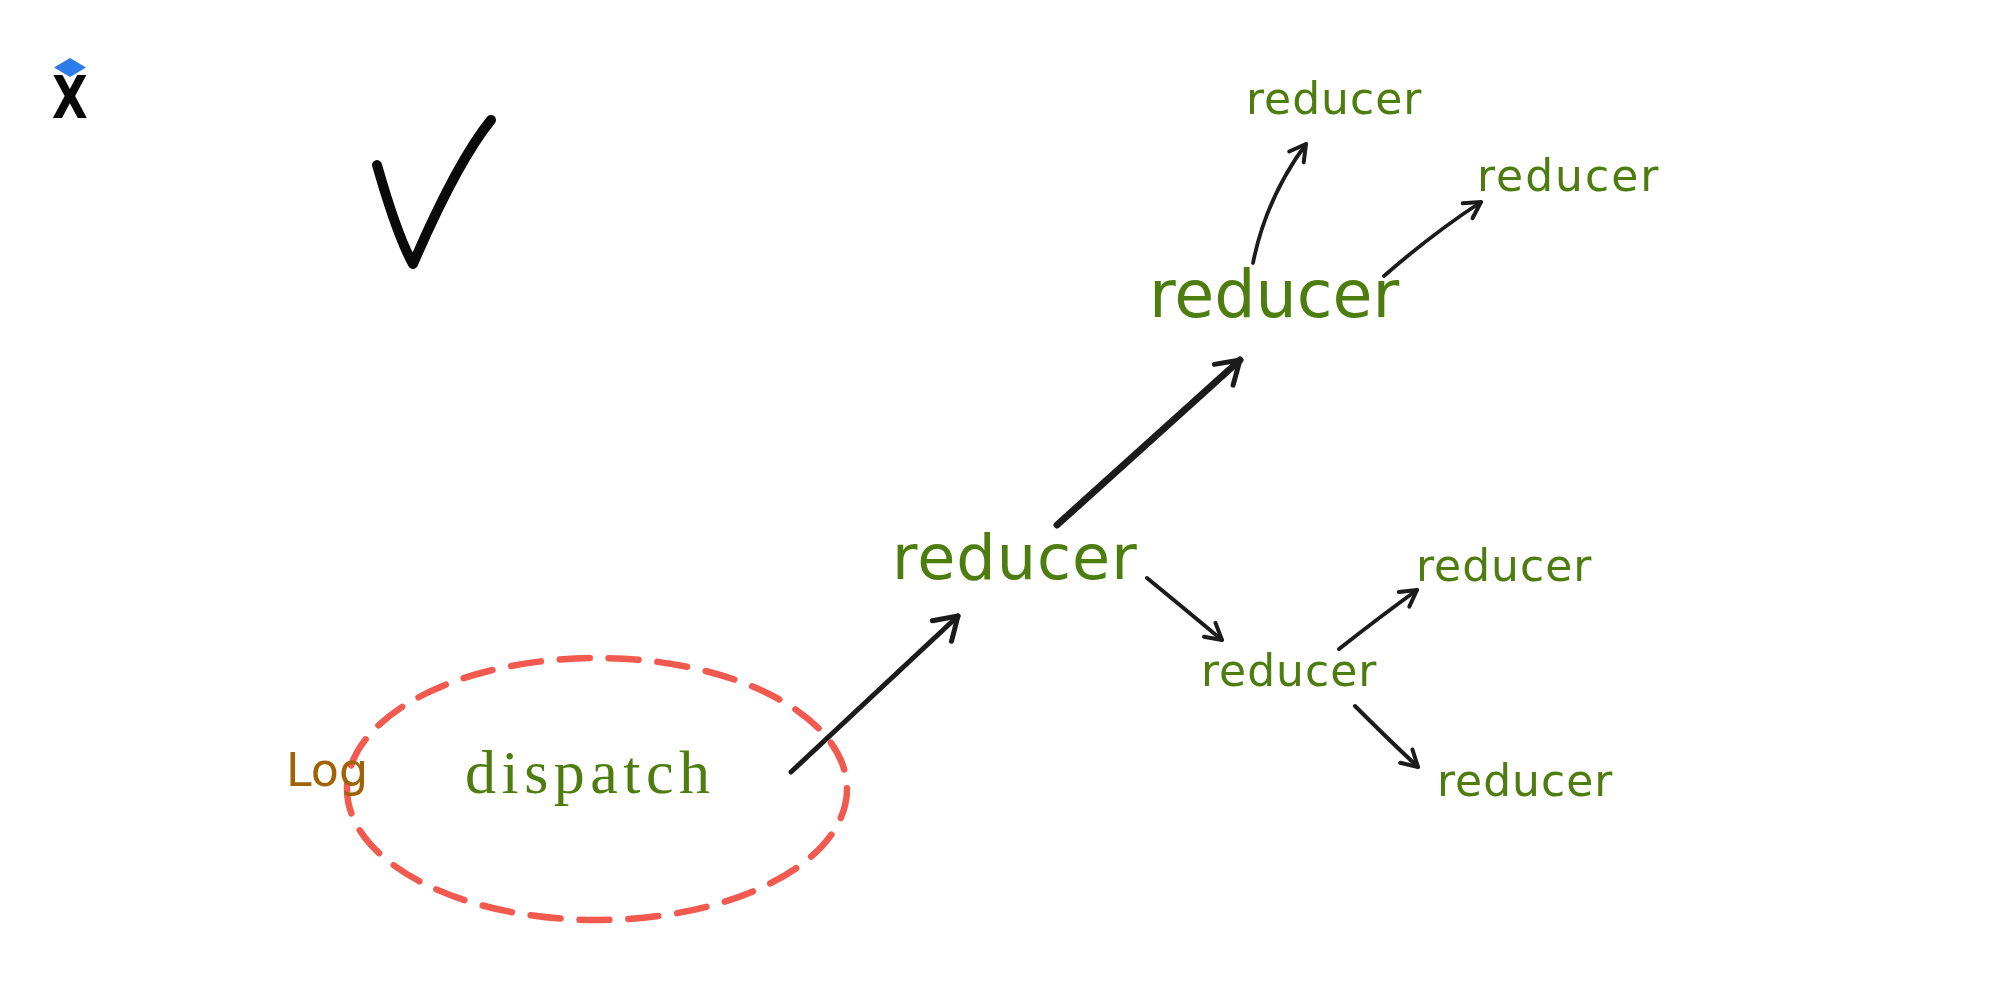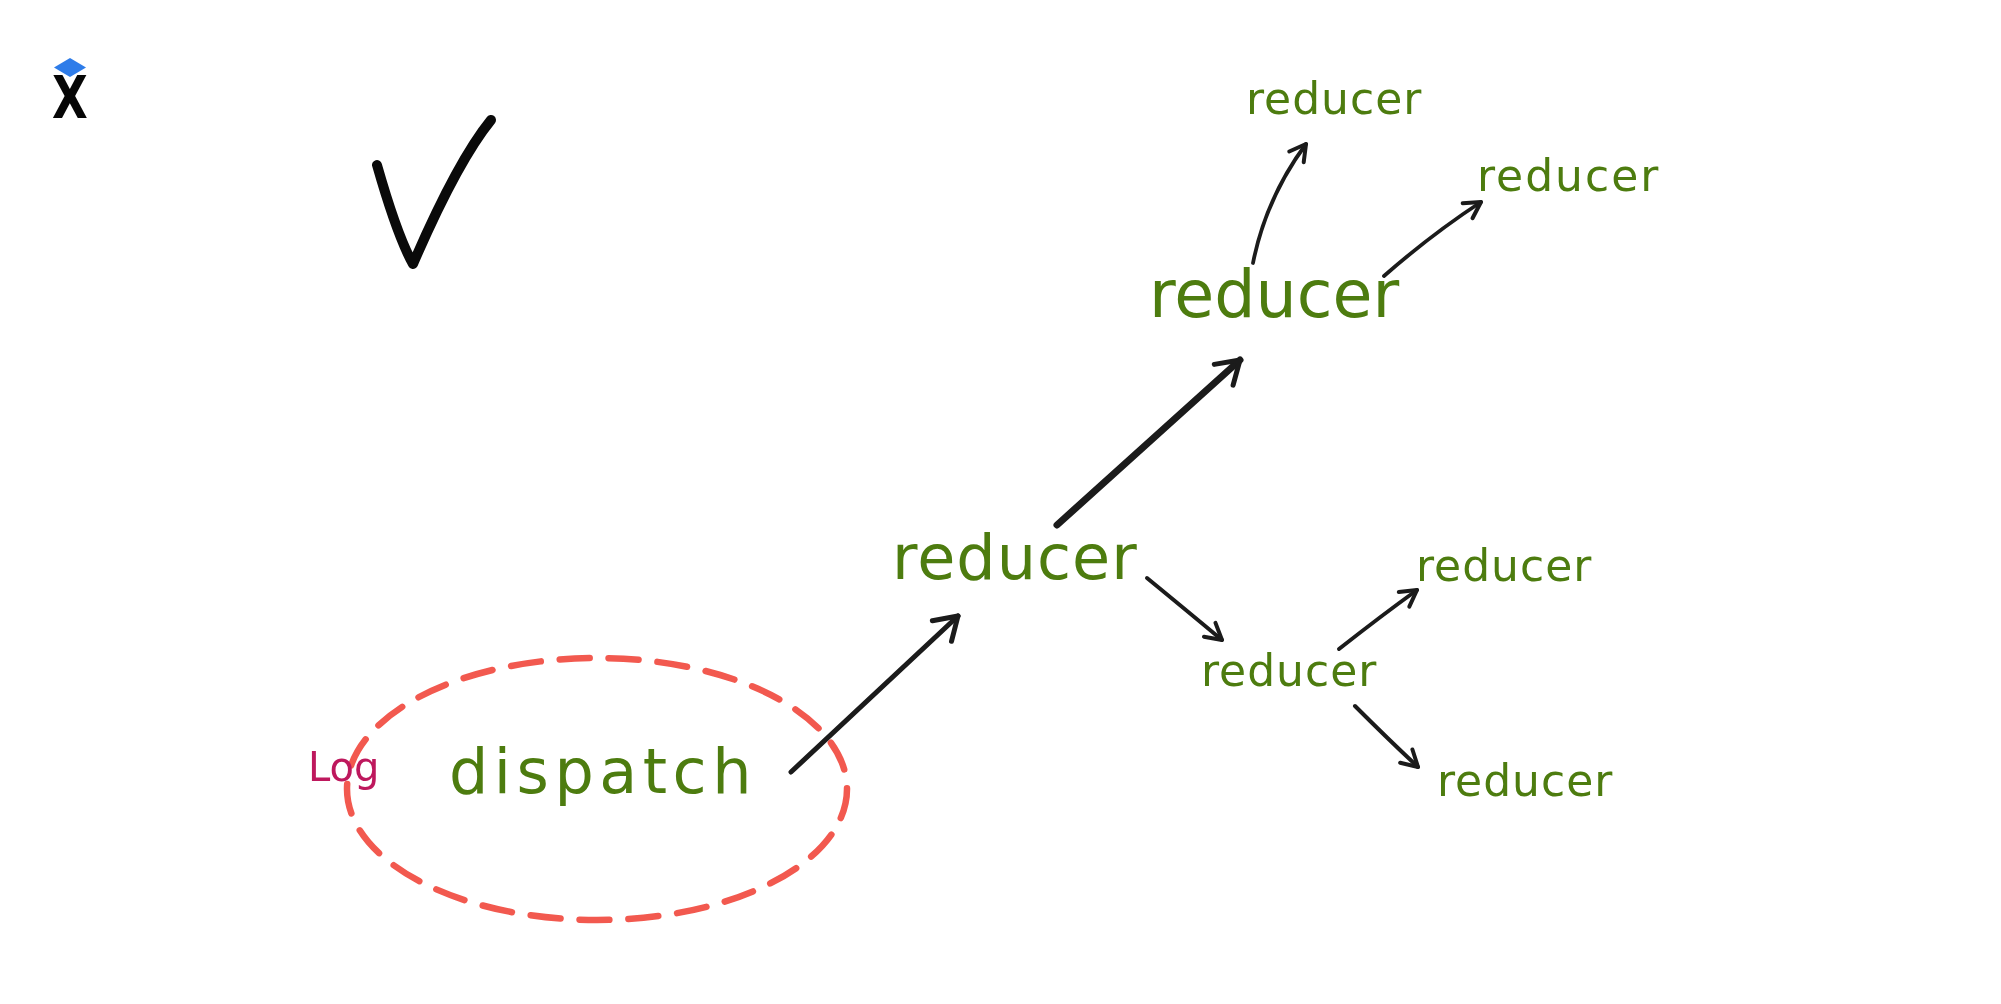--- a/index.html
+++ b/index.html
@@ -12,22 +12,22 @@
     font-family: "DejaVu Sans", "Liberation Sans", sans-serif;
   }
   svg.strokes { position: absolute; left: 0; top: 0; }
   .lbl {
     position: absolute;
     color: #4d7c0f;
     line-height: 1;
     white-space: nowrap;
     font-family: "DejaVu Sans", "Liberation Sans", sans-serif;
   }
-  #t-log      { left: 308px;  top: 747px; font-size: 40px; color: #be185d; }
-  #t-dispatch { left: 449px;  top: 741px; font-size: 62px; letter-spacing: 5.5px; }
+  #t-log      { left: 286px;  top: 747px; font-size: 46px; color: #a16207; }
+  #t-dispatch { left: 465px;  top: 741px; font-size: 62px; letter-spacing: 5.5px; font-family: Liberation Serif, serif; }
   #t-r1       { left: 892px;  top: 527px; font-size: 62px; letter-spacing: 1px; }
   #t-r2       { left: 1149px; top: 262px; font-size: 65px; }
   #t-leaf-top { left: 1246px; top: 77px;  font-size: 44px; letter-spacing: 1px; }
   #t-leaf-tr  { left: 1477px; top: 154px; font-size: 44px; letter-spacing: 2px; }
   #t-l2b      { left: 1201px; top: 649px; font-size: 44px; letter-spacing: 1px; }
   #t-leaf-mr  { left: 1416px; top: 544px; font-size: 44px; letter-spacing: 1px; }
   #t-leaf-br  { left: 1437px; top: 759px; font-size: 44px; letter-spacing: 1px; }
   #logo-x {
     left: 52px; top: 69px;
     font-size: 58px; font-weight: 800; color: #060606;

